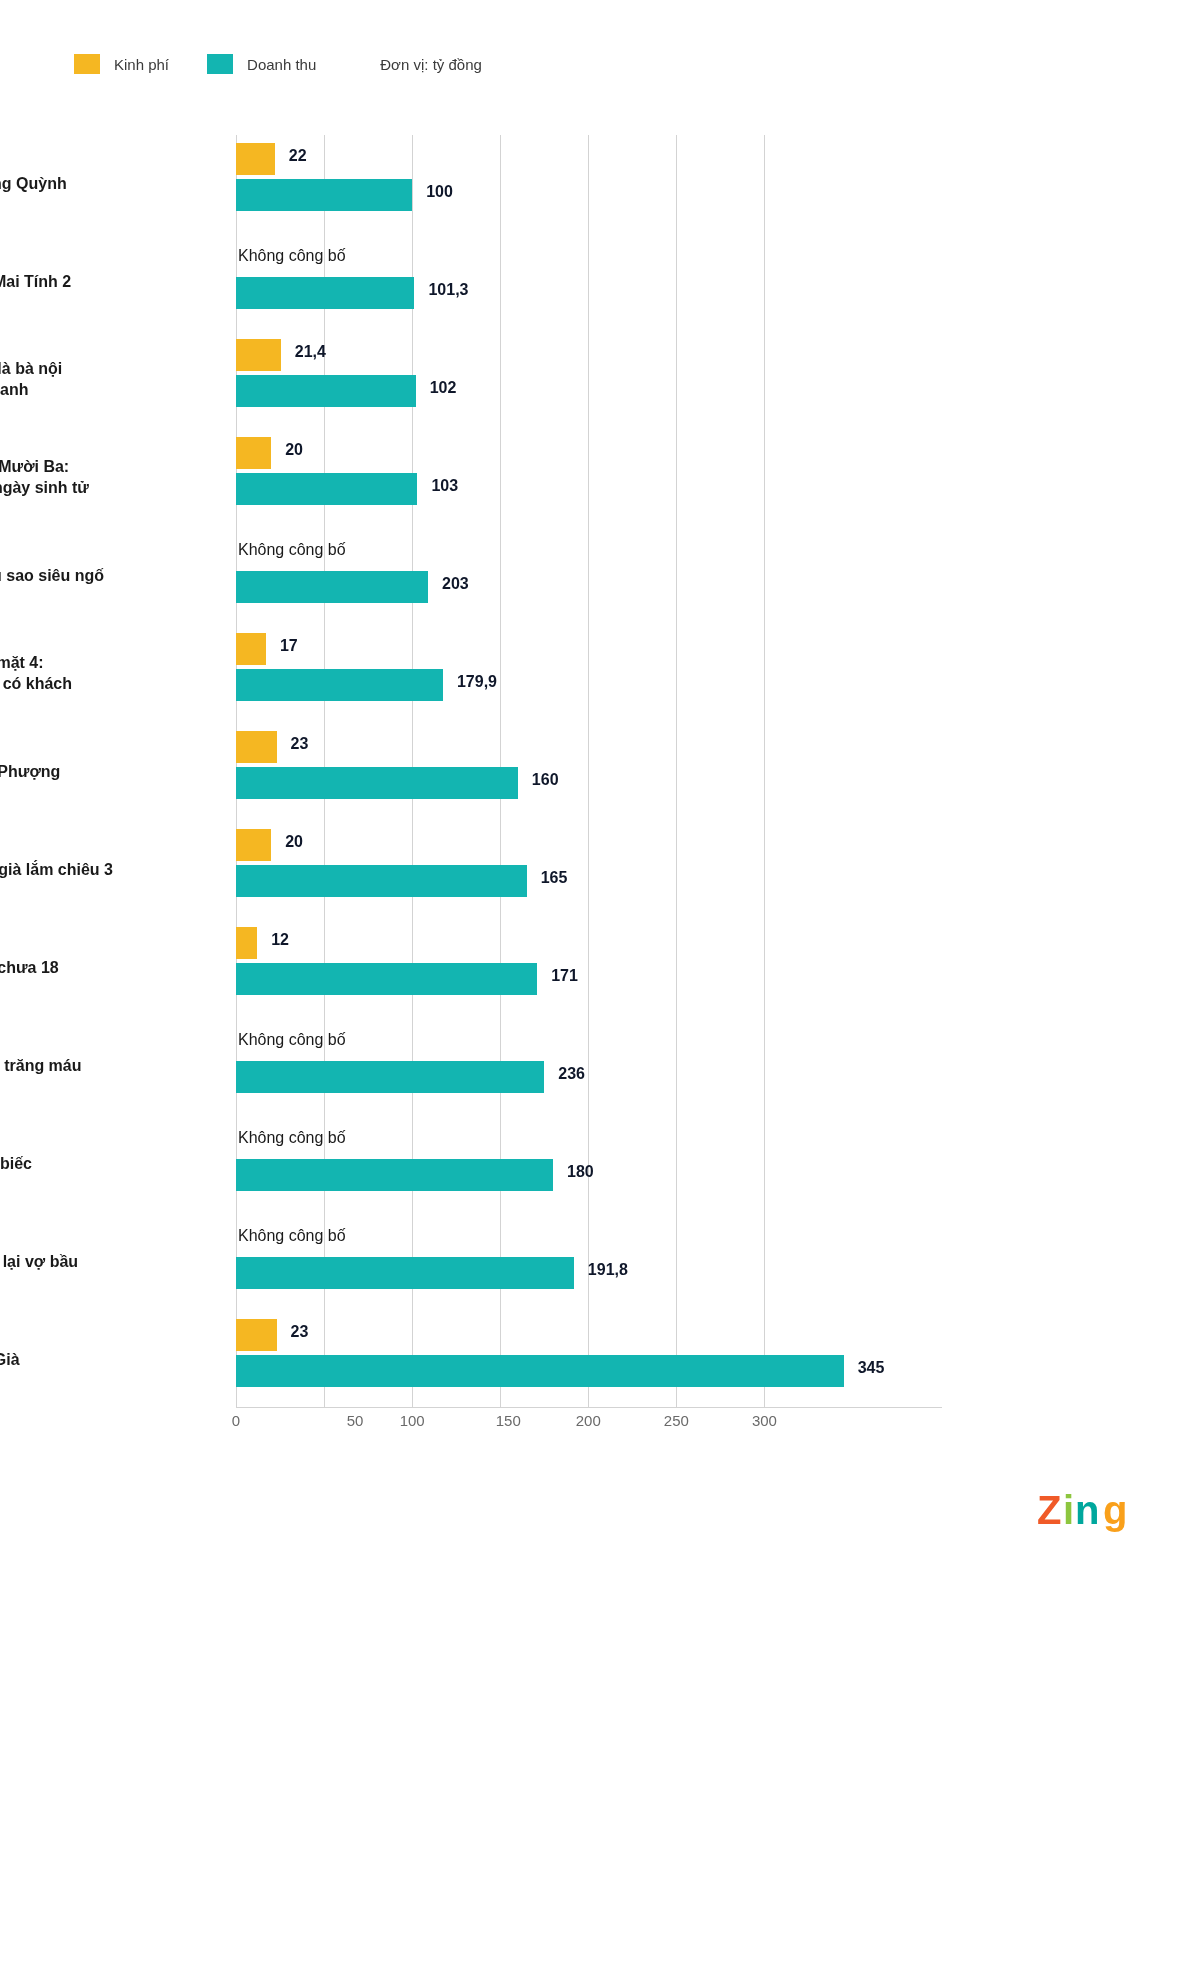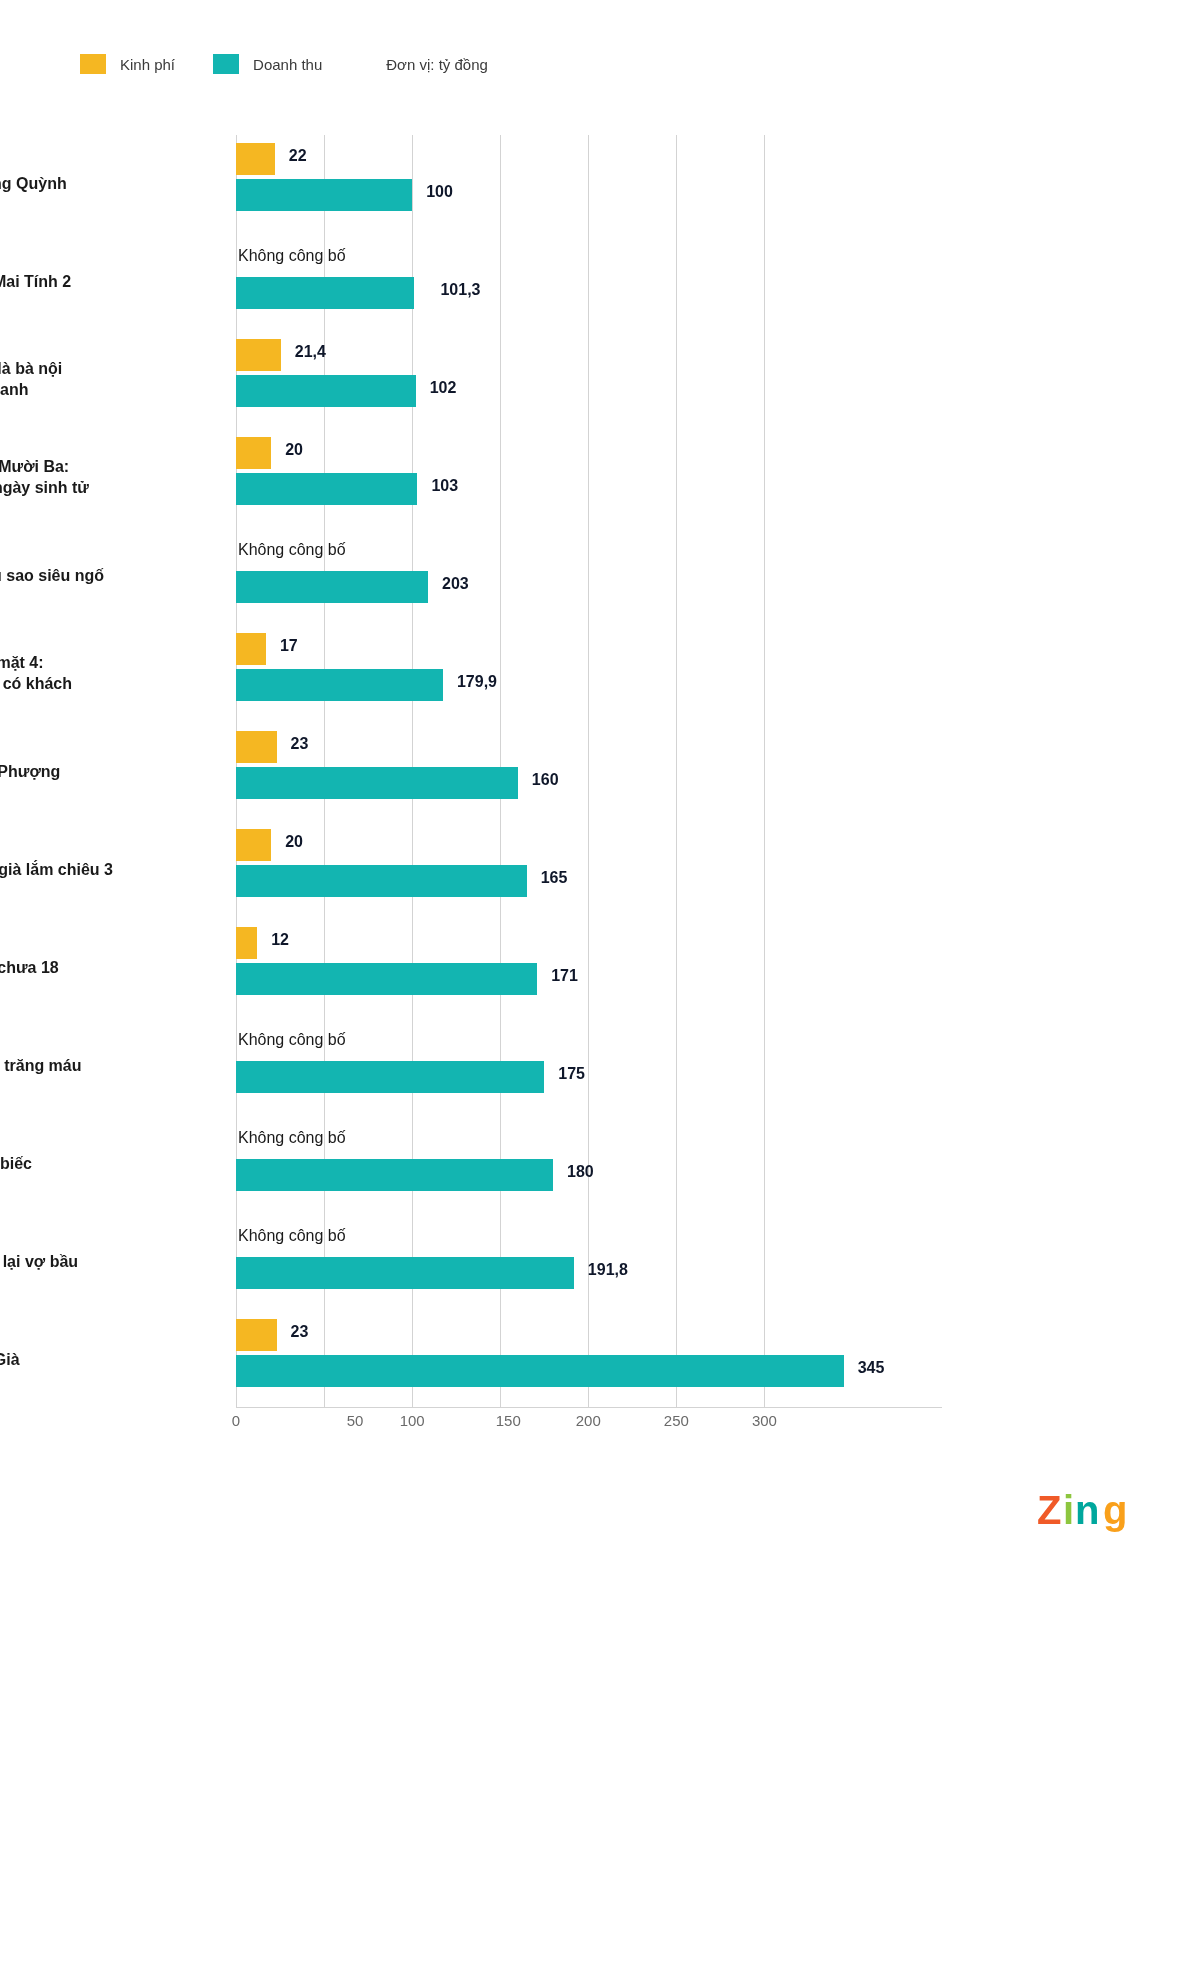--- a/index.html
+++ b/index.html
@@ -15,21 +15,21 @@
     position: relative;
     width: 1200px;
     height: 1966px;
     background: #ffffff;
     overflow: hidden;
   }
 
   
   #legend {
     position: absolute;
-    left: 80px;
+    left: 74px;
     top: 52px;
     height: 24px;
     display: flex;
     align-items: center;
   }
   .legend-item {
     display: flex;
     align-items: center;
     margin-right: 38px;
   }
@@ -208,21 +208,21 @@
           <div class="row-label">Trạng Quỳnh</div>
           <div class="bar-budget" style="width: 38.753px;"></div>
           <div class="bar-value val-budget" style="left: 52.753px;">22</div>
           <div class="bar-revenue" style="width: 176.15px;"></div>
           <div class="bar-value val-revenue" style="left: 190.15px;">100</div>
         </div>
         <div class="row" style="top: 98px;">
           <div class="row-label">Để Mai Tính 2</div>
           <div class="no-disclose">Không công bố</div>
           <div class="bar-revenue" style="width: 178.44px;"></div>
-          <div class="bar-value val-revenue" style="left: 192.44px; margin-left: 12px;">101,3</div>
+          <div class="bar-value val-revenue" style="left: 192.44px;">101,3</div>
         </div>
         <div class="row" style="top: 196px;">
           <div class="row-label">Em là bà nội
 của anh</div>
           <div class="bar-budget" style="width: 44.7421px;"></div>
           <div class="bar-value val-budget" style="left: 58.7421px;">21,4</div>
           <div class="bar-revenue" style="width: 179.673px;"></div>
           <div class="bar-value val-revenue" style="left: 193.673px;">102</div>
         </div>
         <div class="row" style="top: 294px;">
@@ -265,21 +265,21 @@
           <div class="row-label">Em chưa 18</div>
           <div class="bar-budget" style="width: 21.138px;"></div>
           <div class="bar-value val-budget" style="left: 35.138px;">12</div>
           <div class="bar-revenue" style="width: 301.216px;"></div>
           <div class="bar-value val-revenue" style="left: 315.216px;">171</div>
         </div>
         <div class="row" style="top: 882px;">
           <div class="row-label">Tiệc trăng máu</div>
           <div class="no-disclose">Không công bố</div>
           <div class="bar-revenue" style="width: 308.262px;"></div>
-          <div class="bar-value val-revenue" style="left: 322.262px;">175</div>
+          <div class="bar-value val-revenue" style="left: 322.262px;">236</div>
         </div>
         <div class="row" style="top: 980px;">
           <div class="row-label">Mắt biếc</div>
           <div class="no-disclose">Không công bố</div>
           <div class="bar-revenue" style="width: 317.07px;"></div>
           <div class="bar-value val-revenue" style="left: 331.07px;">180</div>
         </div>
         <div class="row" style="top: 1078px;">
           <div class="row-label">Cua lại vợ bầu</div>
           <div class="no-disclose">Không công bố</div>

